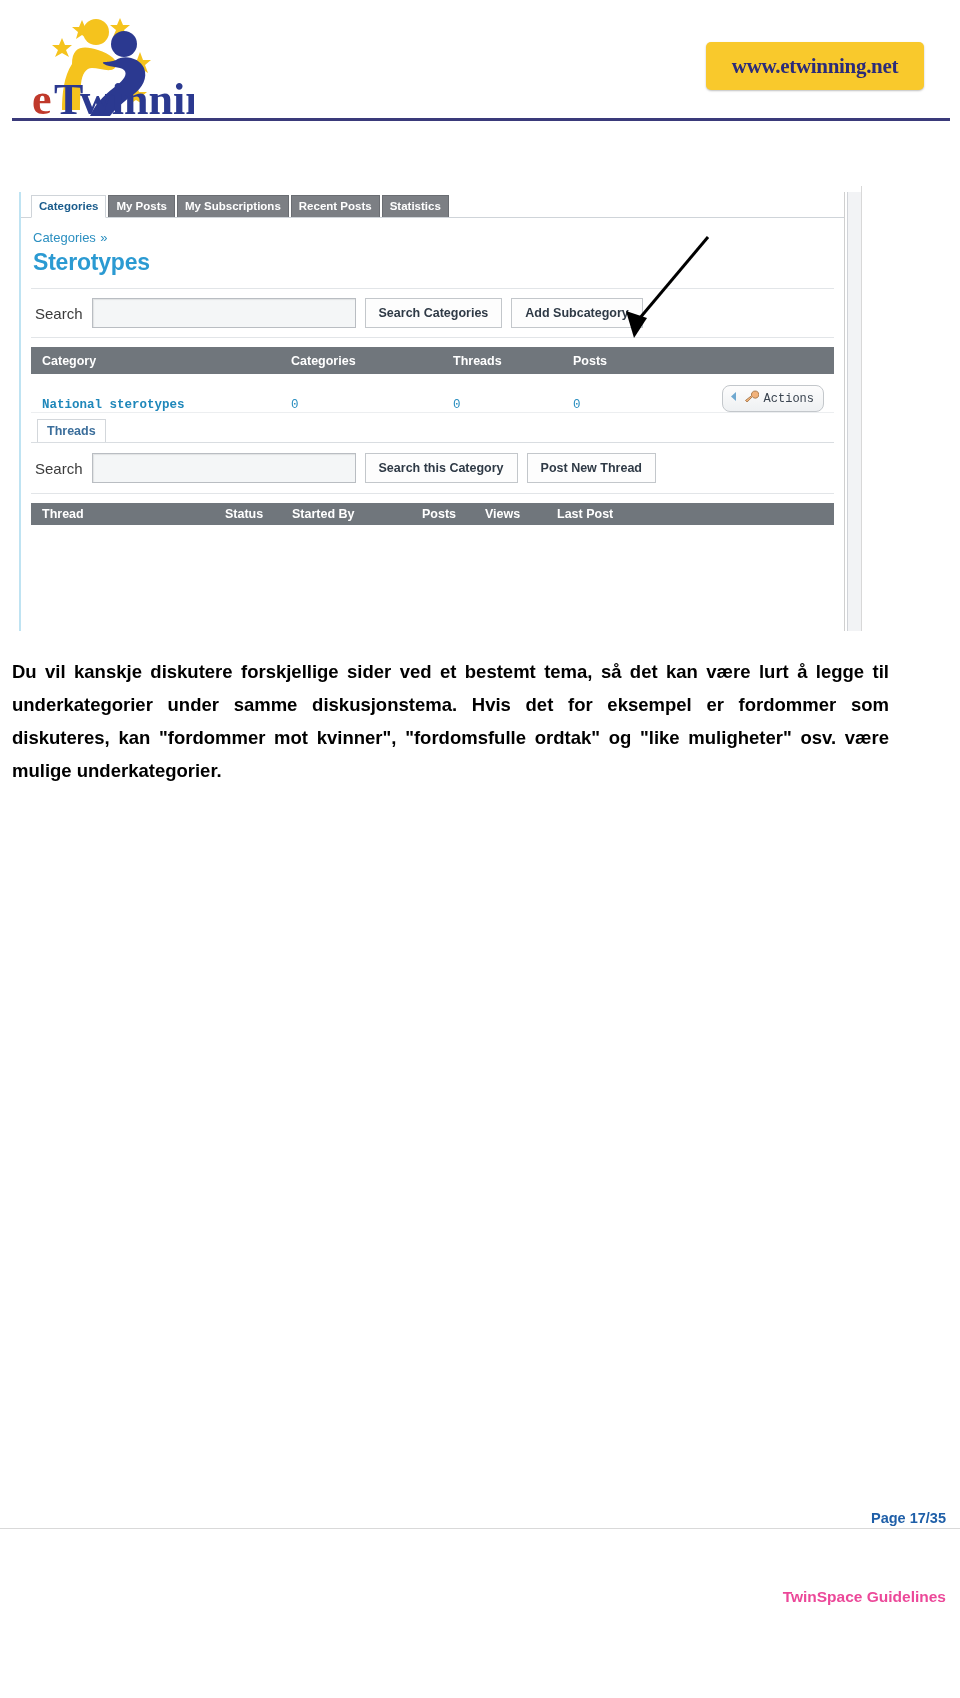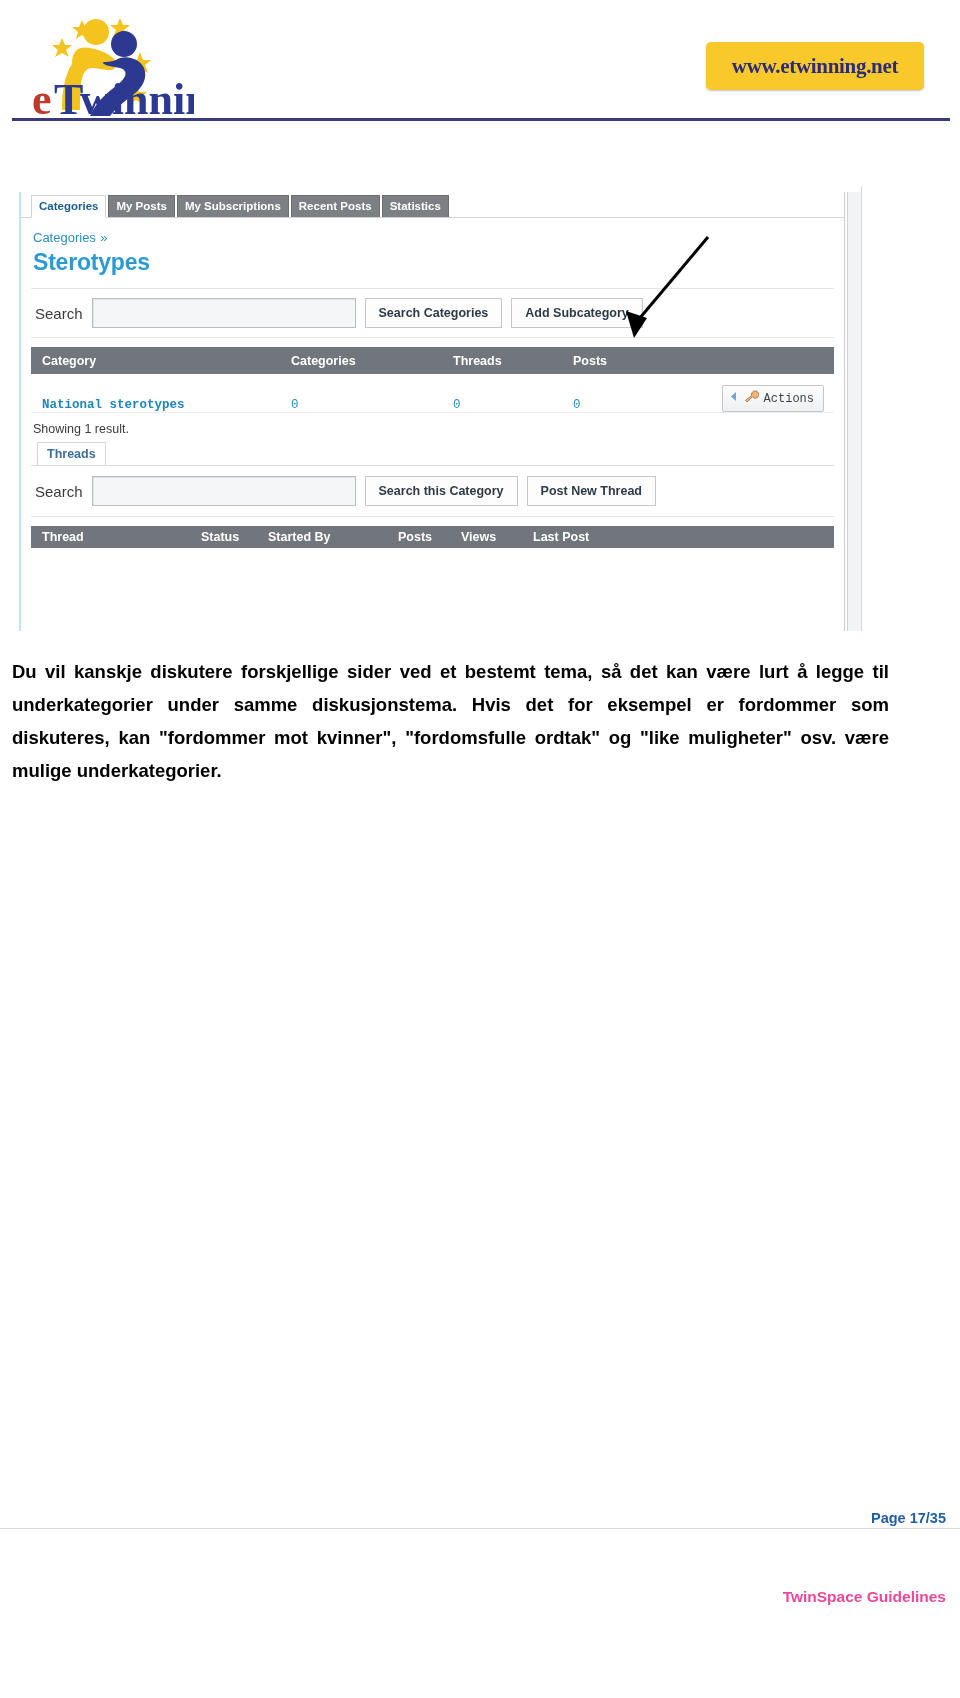--- a/index.html
+++ b/index.html
@@ -234,21 +234,21 @@
   .c-thr   { width: 120px; }
   .c-pos   { width: 130px; }
   .c-act   { flex: 1; display: flex; justify-content: flex-end; padding-right: 10px; }
   .row-link { color: #1e87ba; font-weight: bold; }
   .row-num  { color: #2b8fc0; }
   .actions-btn {
     height: 25px;
     padding: 0 9px 0 6px;
     background: linear-gradient(180deg,#fdfdfd,#eef0f2);
     border: 1px solid #c3c7cb;
-    border-radius: 2px;
+    border-radius: 8px;
     display: flex;
     align-items: center;
     gap: 5px;
     font-size: 12px;
     color: #3a4450;
   }
 
   .showing {
     font-size: 12.5px;
     color: #3b3b3b;
@@ -290,21 +290,21 @@
     background: #70767c;
     color: #ffffff;
     display: flex;
     align-items: flex-start;
     height: 18px;
     overflow: hidden;
     font-size: 12.5px;
     font-weight: bold;
     padding-top: 4px;
   }
-  .h-thread  { width: 170px; padding-left: 11px; box-sizing: border-box; }
+  .h-thread  { width: 194px; padding-left: 11px; box-sizing: border-box; }
   .h-status  { width: 67px; }
   .h-started { width: 130px; }
   .h-posts   { width: 63px; }
   .h-views   { width: 72px; }
   .h-last    { width: 110px; }
 
   
   .arrow-svg {
     position: absolute;
     left: 600px;
@@ -435,21 +435,20 @@
                 <svg width="15" height="13" viewBox="0 0 15 13">
                   <path d="M11 1 a3.6 3.6 0 0 0 -3.4 4.7 L1.5 10.4 l1.6 1.6 l5.3 -5.3 A3.6 3.6 0 1 0 11 1 Z" fill="#f2b27a" stroke="#9a6a38" stroke-width="0.8"></path>
                 </svg>
               </span>
               <span>Actions</span>
             </div>
           </div>
         </div>
       </div>
 
-      <div class="showing">Showing 1 result.</div>
 
       <div class="subtabs">
         <div class="subtab">Threads</div>
       </div>
       <div class="subrule"></div>
 
       <div class="searchblock2">
         <span class="sb-label">Search</span>
         <input class="sb-input" type="text" placeholder="" style="">
         <div class="sb-btn">Search this Category</div>

